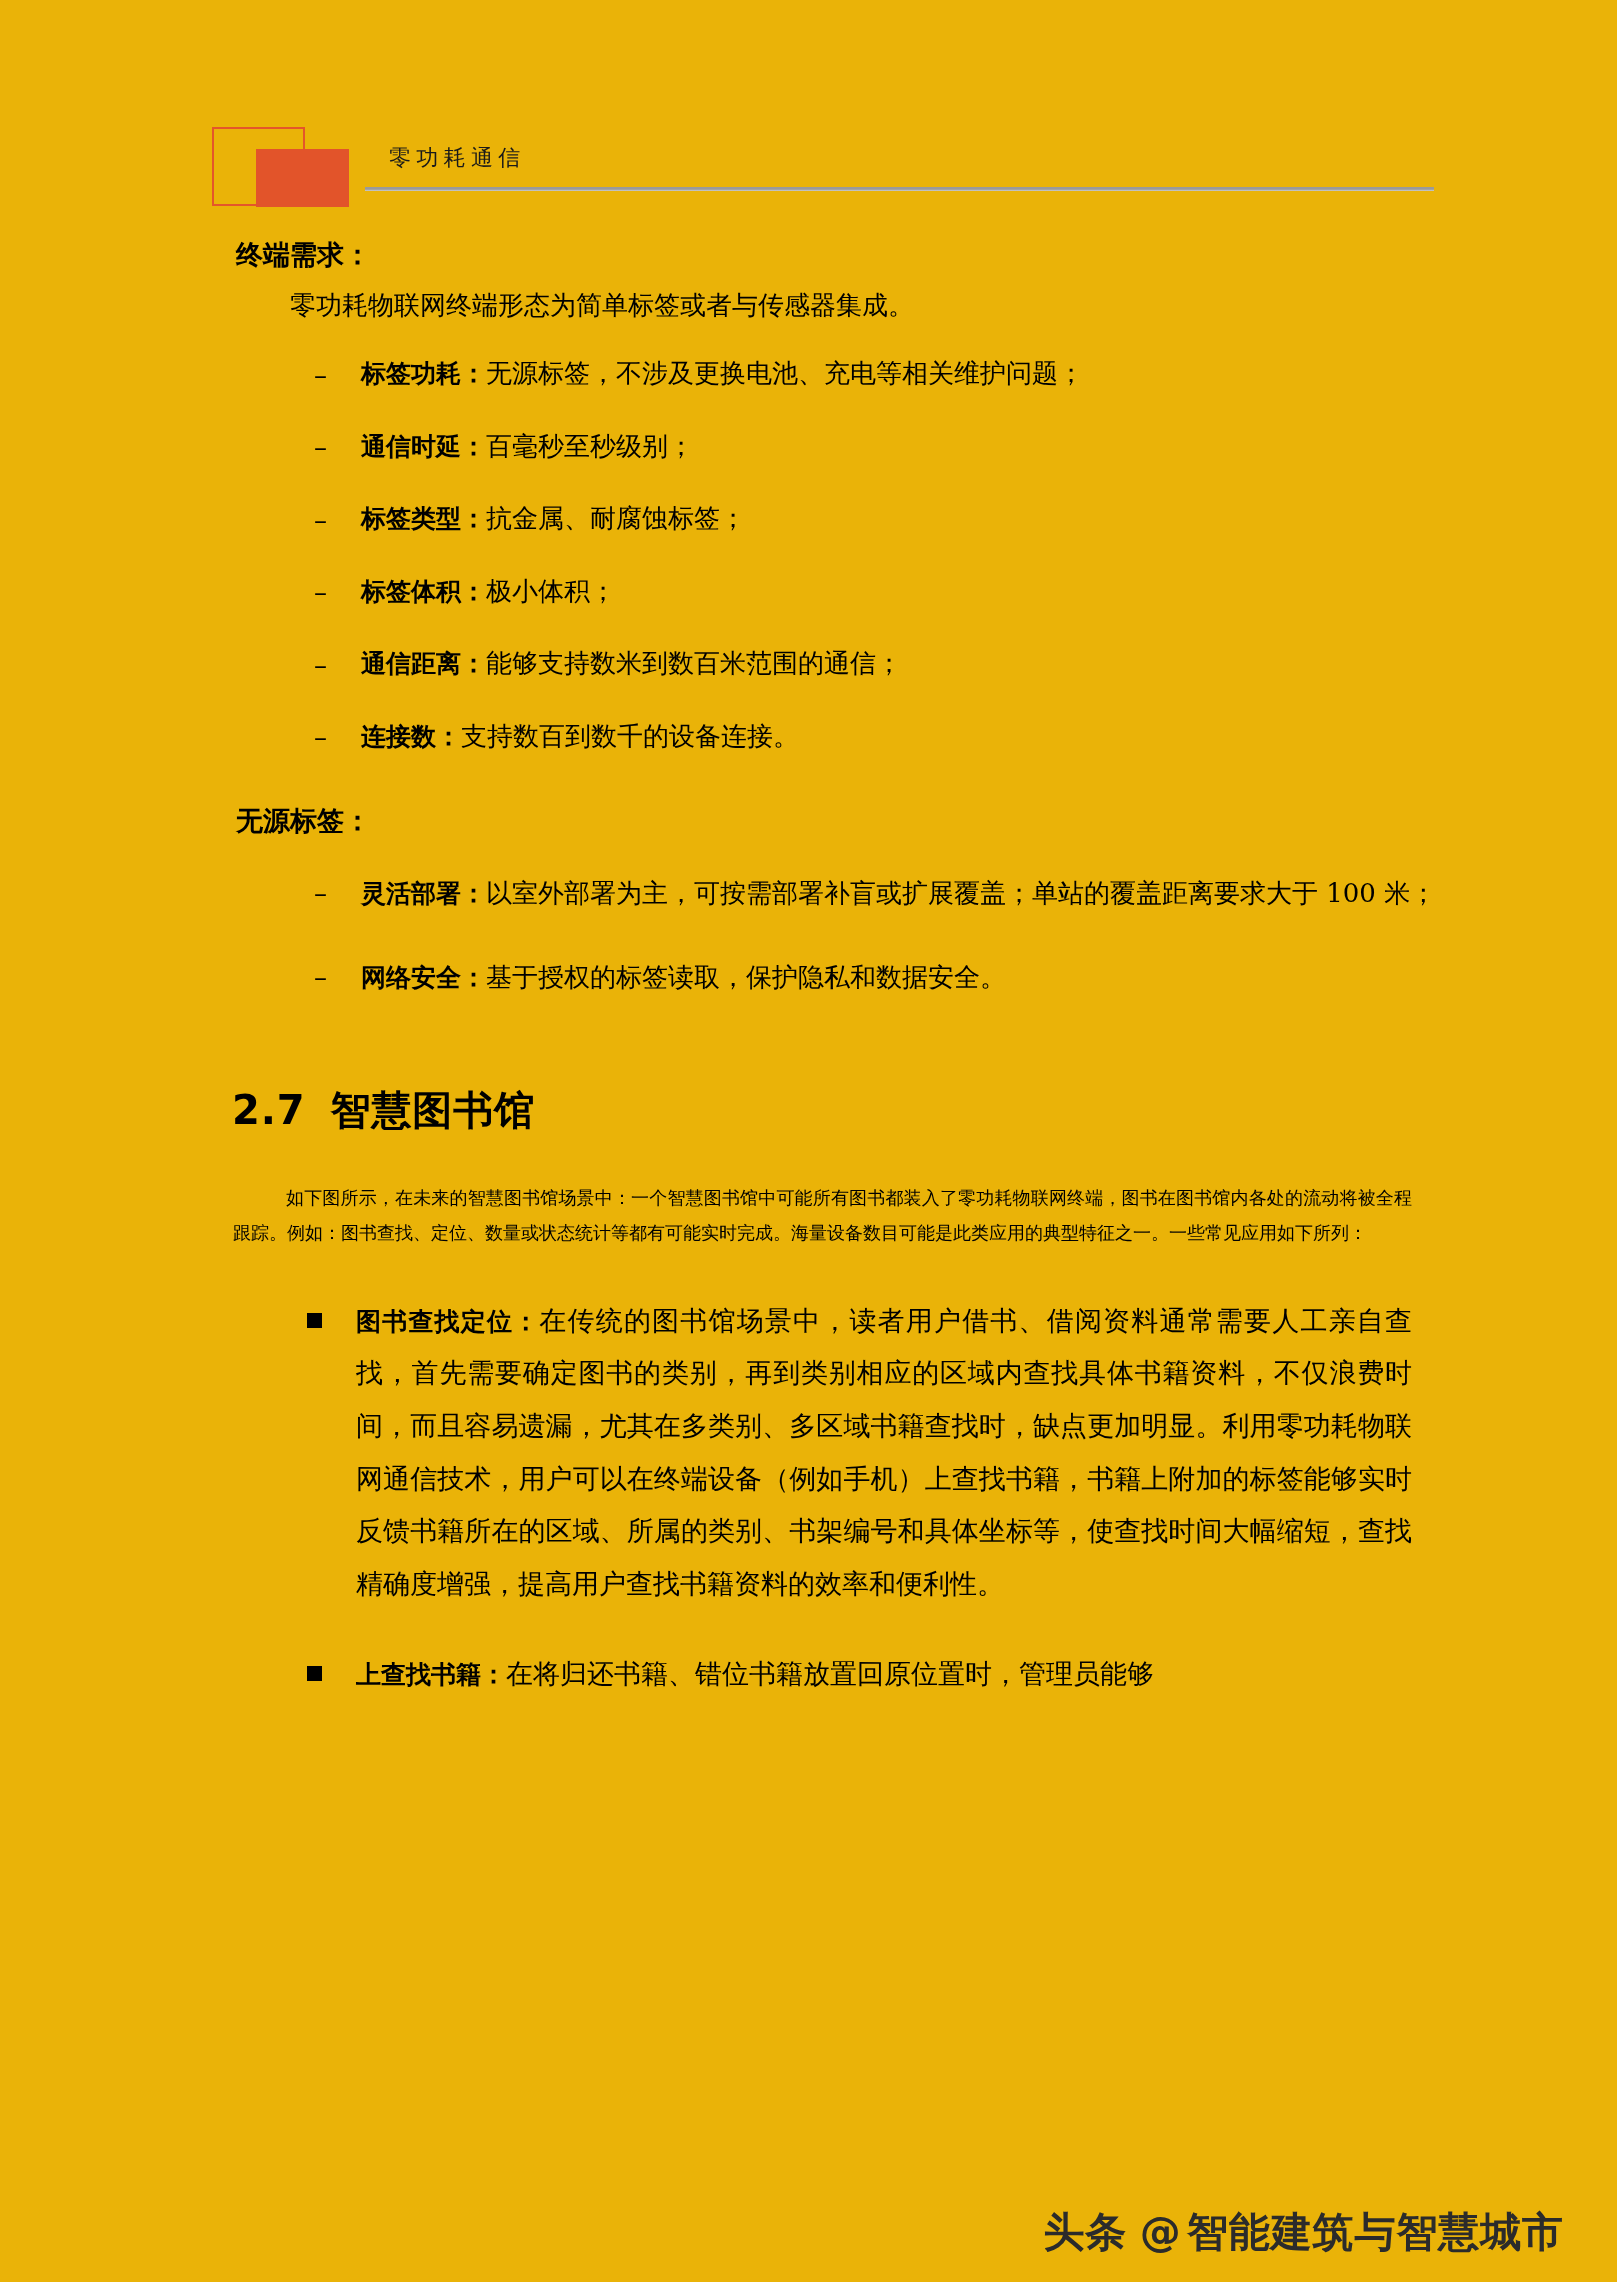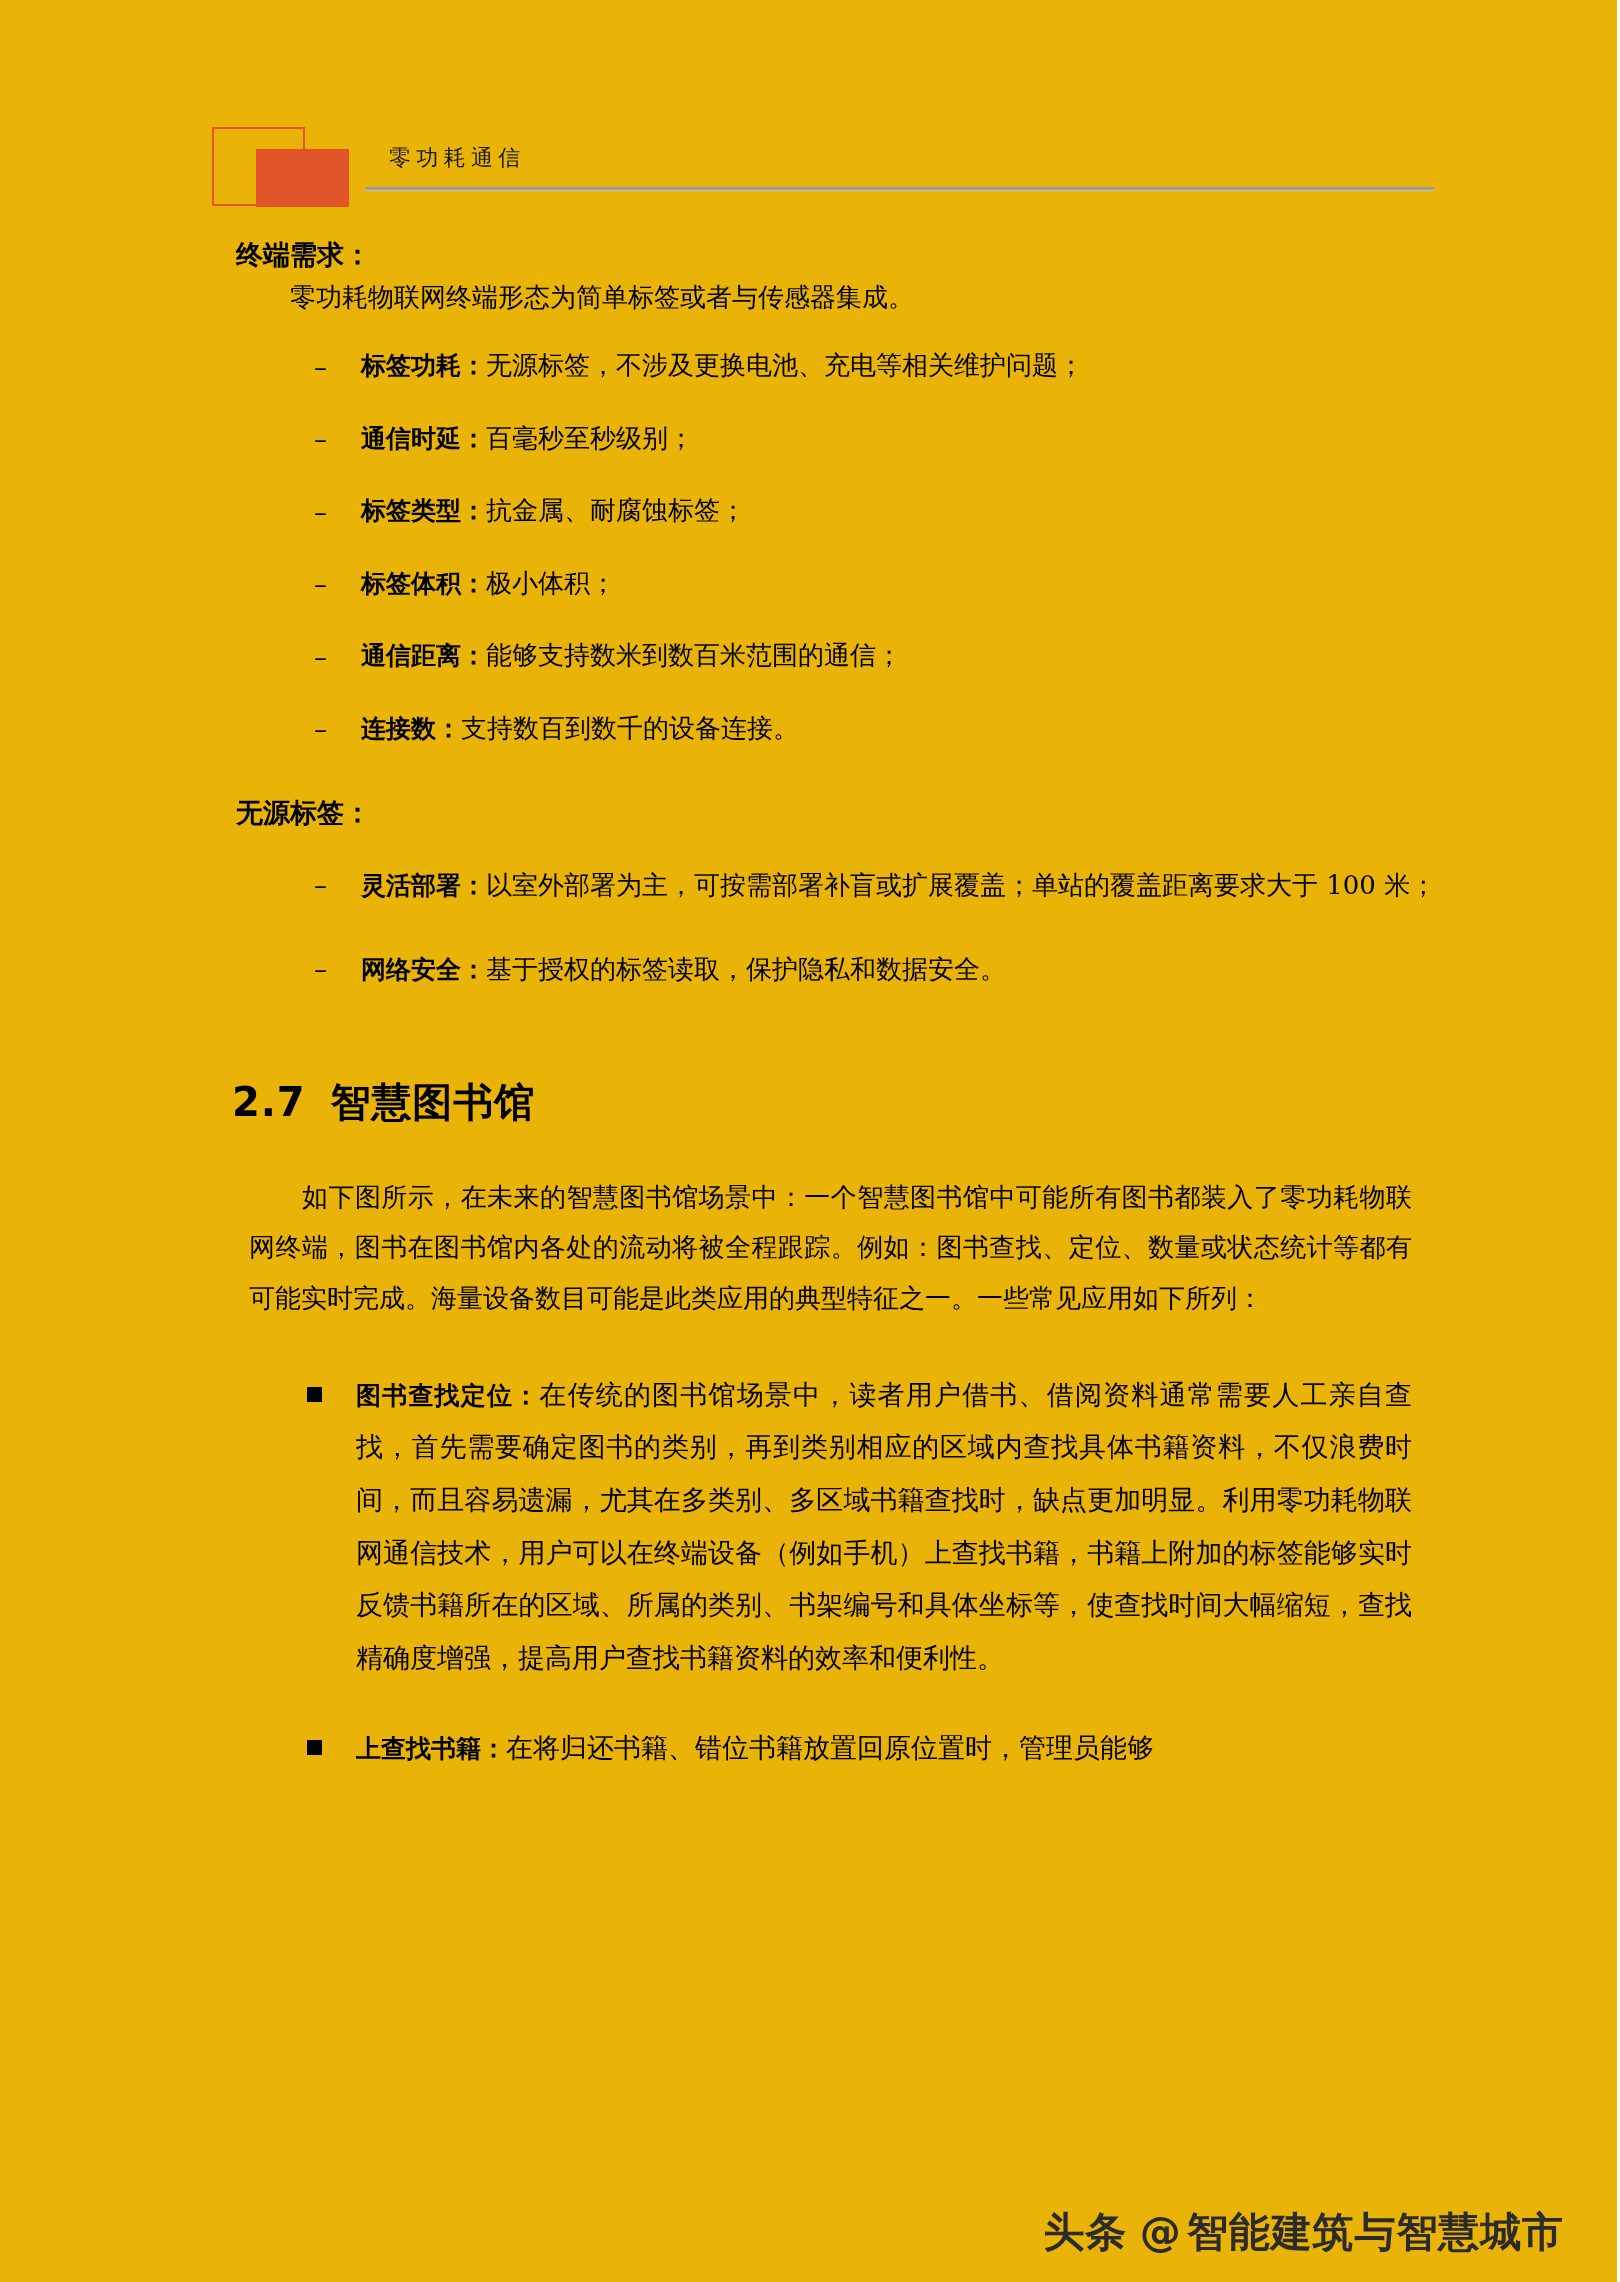--- a/index.html
+++ b/index.html
@@ -86,21 +86,21 @@
     font-family: "DejaVu Sans", "Liberation Sans", sans-serif;
     font-weight: bold;
     font-size: 27px;
     line-height: 1.0;
     color: #000;
   }
   .sec-label.first { margin-top: 36px; }
   .sec-label.network { margin-top: 50px; }
 
   .intro-line {
-    margin: 16px 0 0 0;
+    margin: 24px 0 0 0;
     padding-left: 290px;
     font-size: 26px;
     line-height: 1.0;
   }
 
   
   ul.dash-list {
     list-style: none;
     margin: 34px 0 0 0;
     padding: 0;
@@ -139,23 +139,23 @@
     font-family: "DejaVu Sans", "Liberation Sans", sans-serif;
     font-weight: bold;
     font-size: 40px;
     line-height: 1.0;
     color: #000;
     letter-spacing: 0.9px;
   }
   .h2 .num { margin-right: 25px; text-align: center; }
 
   .body-para {
-    margin: 50px 0 0 16px;
+    margin: 50px 0 0 0;
     padding: 0 209px 0 233px;
-    font-size: 26px;
+    font-size: 18px;
     line-height: 1.95;
     text-align: justify;
     text-indent: 53px;
   }
 
   
   ul.sq-list {
     list-style: none;
     margin: 45px 0 0 0;
     padding: 0;

